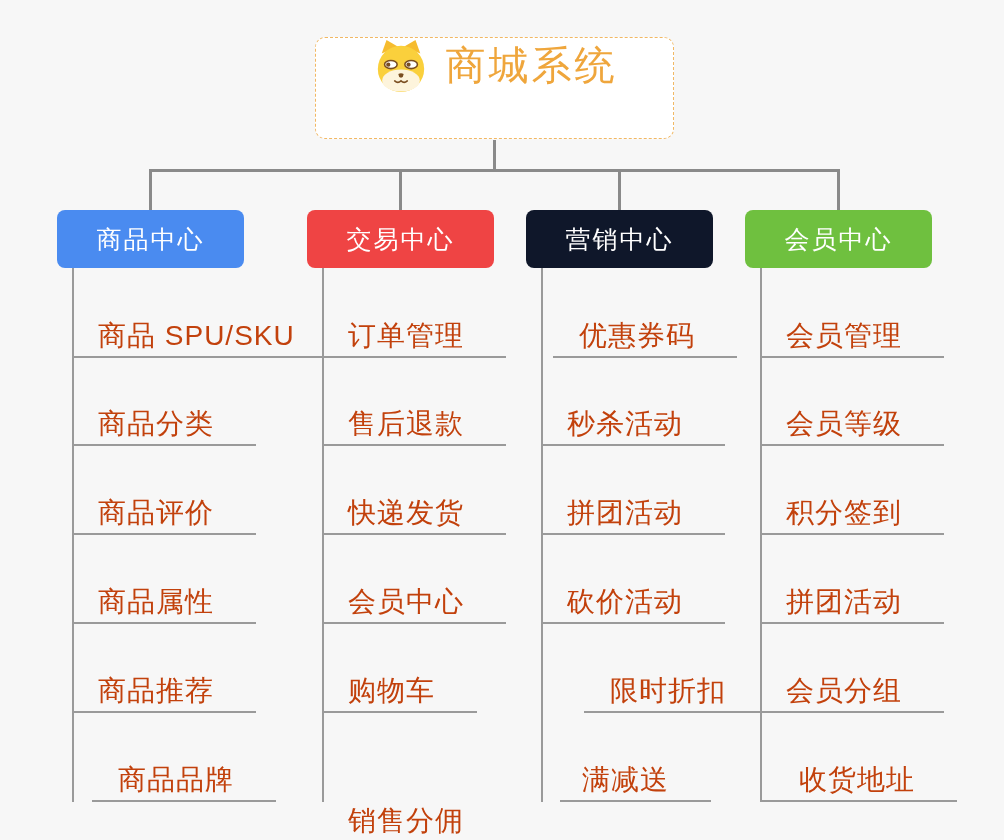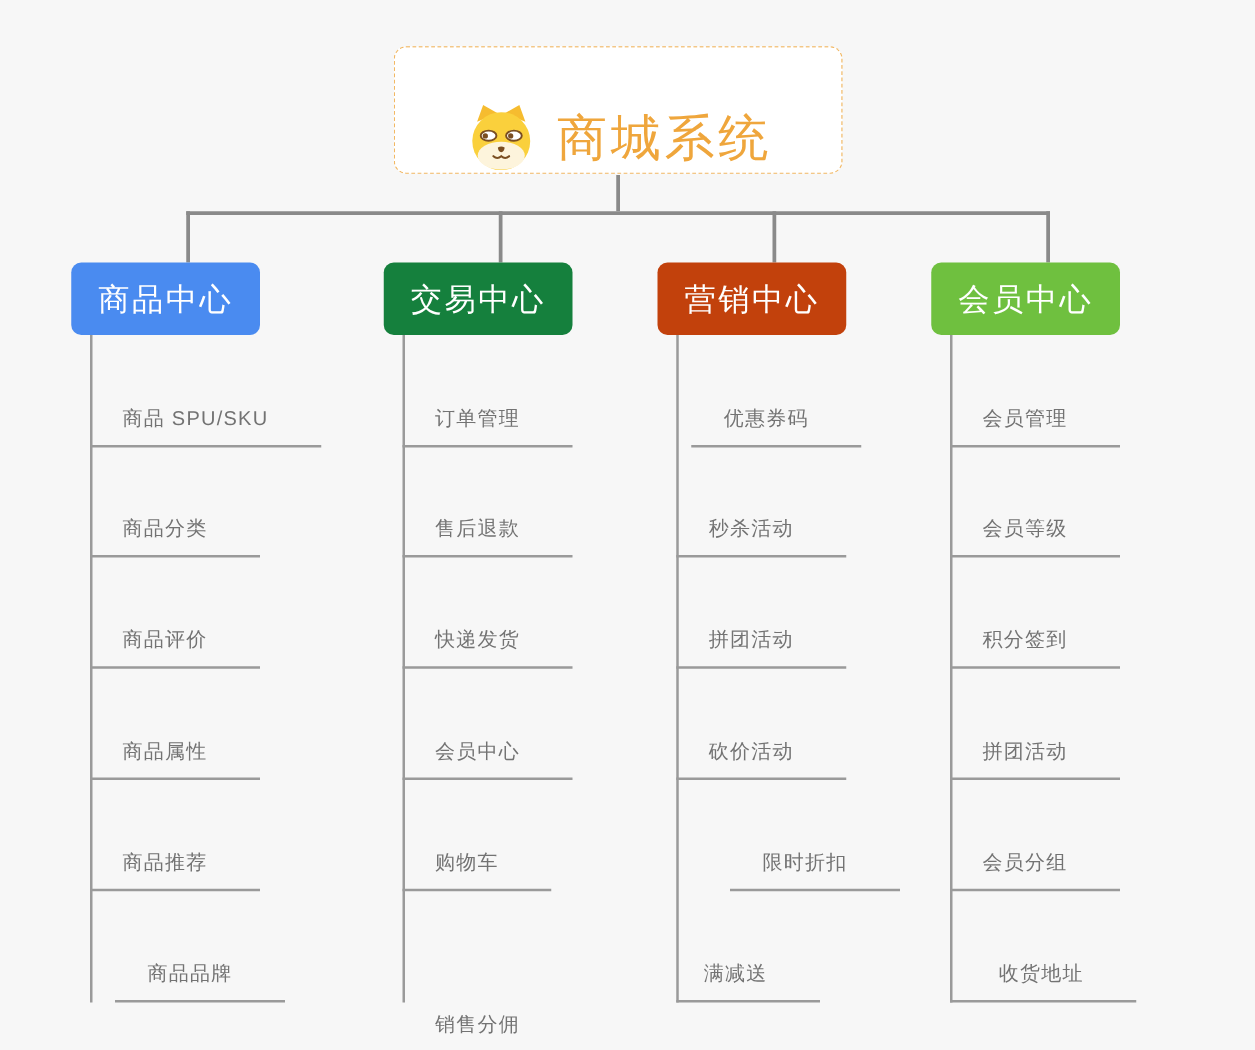--- a/index.html
+++ b/index.html
@@ -16,55 +16,55 @@
   }
   
   .root-node{
     position:absolute;
     left:315px; top:37px;
     width:359px; height:102px;
     background:#ffffff;
     border:1px dashed #f2b863;
     border-radius:10px;
     display:flex;
-    align-items:flex-end;
+    align-items:flex-start;
     justify-content:center;
     gap:16px;
     box-sizing:border-box;
   }
   .root-title{
     font-size:40px;
     color:#efa63c;
     letter-spacing:3px;
     white-space:nowrap;
   }
   .root-icon{flex:0 0 auto;}
   
   .cline{position:absolute;background:#8a8a8a;}
   
   .branch-header{
     position:absolute;
-    width:151px; height:58px;
+    width:187px; height:58px;
     border-radius:8px;
     display:flex;
     align-items:center;
     justify-content:center;
     color:#ffffff;
     font-size:25px;
     letter-spacing:2px;
     white-space:nowrap;
   }
   
   .col-line{position:absolute;width:2px;background:#9a9a9a;}
   
   .leaf-item{
     position:absolute;
     line-height:40px;
-    font-size:16px;
-    color:#737373;
+    font-size:28px;
+    color:#c2410c;
     padding:0 42px 0 26px;
     border-bottom:2px solid #9a9a9a;
     white-space:nowrap;
     letter-spacing:1px;
   }
 </style>
 </head>
 <body>
 
 <div id="canvas">
@@ -96,36 +96,36 @@
 
   <div id="branches">
       <div class="branch-header" style="left: 57px; top: 210px; background: rgb(74, 139, 240);">商品中心</div>
       <div class="col-line" style="left: 72px; top: 268px; height: 533.5px;"></div>
       <div class="leaf-item" style="left: 72px; top: 315.5px;">商品 SPU/SKU</div>
       <div class="leaf-item" style="left: 72px; top: 404.3px;">商品分类</div>
       <div class="leaf-item" style="left: 72px; top: 493.1px;">商品评价</div>
       <div class="leaf-item" style="left: 72px; top: 581.9px;">商品属性</div>
       <div class="leaf-item" style="left: 72px; top: 670.7px;">商品推荐</div>
       <div class="leaf-item" style="left: 72px; top: 759.5px; margin-left: 20px;">商品品牌</div>
-      <div class="branch-header" style="left: 307px; top: 210px; background: #15803d;">交易中心</div>
+      <div class="branch-header" style="left: 307px; top: 210px; background: #ef4444;">交易中心</div>
       <div class="col-line" style="left: 322px; top: 268px; height: 533.5px;"></div>
       <div class="leaf-item" style="left: 322px; top: 315.5px;">订单管理</div>
       <div class="leaf-item" style="left: 322px; top: 404.3px;">售后退款</div>
       <div class="leaf-item" style="left: 322px; top: 493.1px;">快递发货</div>
       <div class="leaf-item" style="left: 322px; top: 581.9px;">会员中心</div>
       <div class="leaf-item" style="left: 322px; top: 670.7px;">购物车</div>
       <div class="leaf-item" style="left: 322px; top: 801px;">销售分佣</div>
-      <div class="branch-header" style="left: 526px; top: 210px; background: #c2410c;">营销中心</div>
+      <div class="branch-header" style="left: 526px; top: 210px; background: #0f172a;">营销中心</div>
       <div class="col-line" style="left: 541px; top: 268px; height: 533.5px;"></div>
       <div class="leaf-item" style="left: 541px; top: 315.5px; margin-left: 12px;">优惠券码</div>
       <div class="leaf-item" style="left: 541px; top: 404.3px;">秒杀活动</div>
       <div class="leaf-item" style="left: 541px; top: 493.1px;">拼团活动</div>
       <div class="leaf-item" style="left: 541px; top: 581.9px;">砍价活动</div>
       <div class="leaf-item" style="left: 541px; top: 670.7px; margin-left: 43px;">限时折扣</div>
-      <div class="leaf-item" style="left: 541px; top: 759.5px; padding-left: 22px;">满减送</div>
+      <div class="leaf-item" style="left: 560px; top: 759.5px; padding-left: 22px;">满减送</div>
       <div class="branch-header" style="left: 745px; top: 210px; background: rgb(111, 192, 63);">会员中心</div>
       <div class="col-line" style="left: 760px; top: 268px; height: 533.5px;"></div>
       <div class="leaf-item" style="left: 760px; top: 315.5px;">会员管理</div>
       <div class="leaf-item" style="left: 760px; top: 404.3px;">会员等级</div>
       <div class="leaf-item" style="left: 760px; top: 493.1px;">积分签到</div>
       <div class="leaf-item" style="left: 760px; top: 581.9px;">拼团活动</div>
       <div class="leaf-item" style="left: 760px; top: 670.7px;">会员分组</div>
       <div class="leaf-item" style="left: 760px; top: 759.5px; padding-left: 39px;">收货地址</div>
     </div>
 

